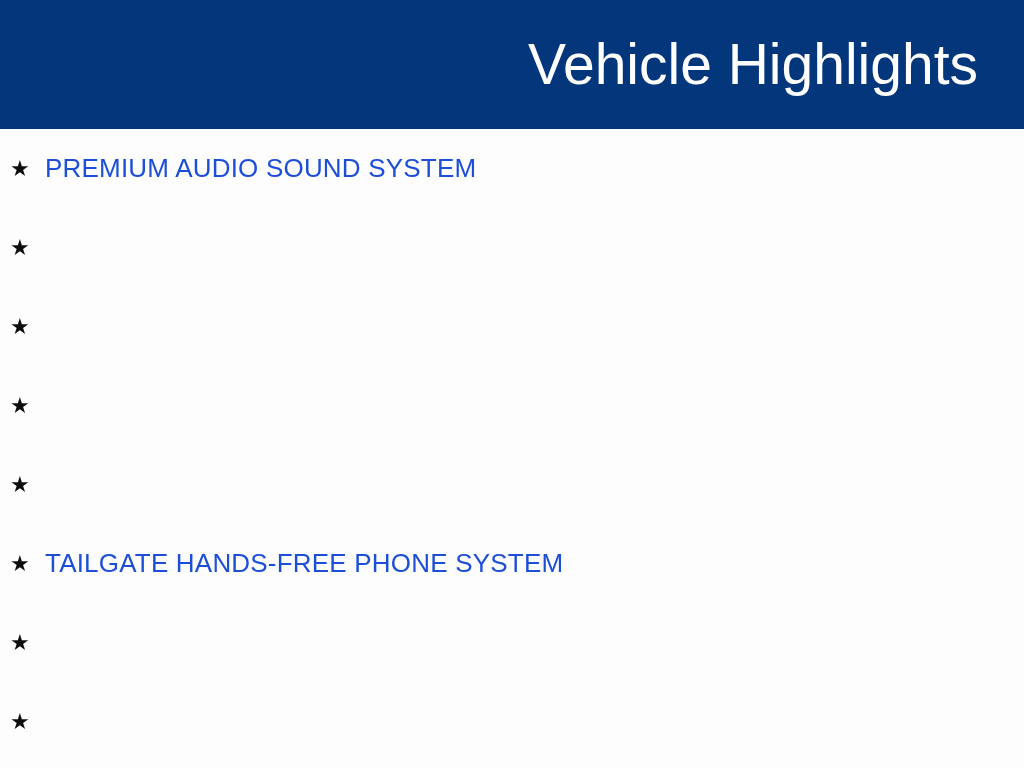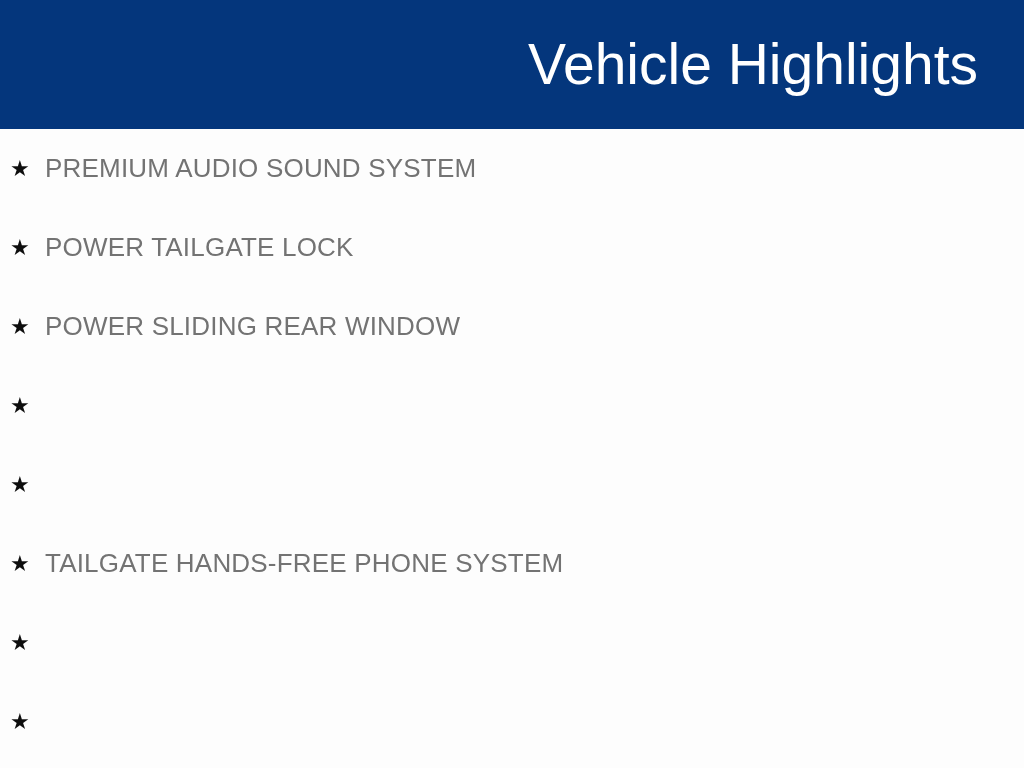--- a/index.html
+++ b/index.html
@@ -68,21 +68,21 @@
     color: #0d0d0d;
     text-align: left;
     font-family: "DejaVu Sans", sans-serif;
   }
   .highlight-label {
     flex: 1 1 auto;
     margin-left: 15px;
     font-family: "Liberation Sans", sans-serif;
     font-size: 26px;
     font-weight: 400;
-    color: #737373;
+    color: #1d4ed8;
     letter-spacing: 0.2px;
     white-space: nowrap;
   }
 </style>
 </head>
 <body>
 
 <div class="slide">
 
   <div class="header-banner">
@@ -91,26 +91,24 @@
 
   <ul class="highlights-list">
 
     <li class="highlight-item">
       <span class="bullet-star">★</span>
       <span class="highlight-label">PREMIUM AUDIO SOUND SYSTEM</span>
     </li>
 
     <li class="highlight-item">
       <span class="bullet-star">★</span>
-      <span class="highlight-label">POWER TAILGATE LOCK</span>
     </li>
 
     <li class="highlight-item">
       <span class="bullet-star">★</span>
-      <span class="highlight-label">POWER SLIDING REAR WINDOW</span>
     </li>
 
     <li class="highlight-item">
       <span class="bullet-star">★</span>
     </li>
 
     <li class="highlight-item">
       <span class="bullet-star">★</span>
     </li>
 

